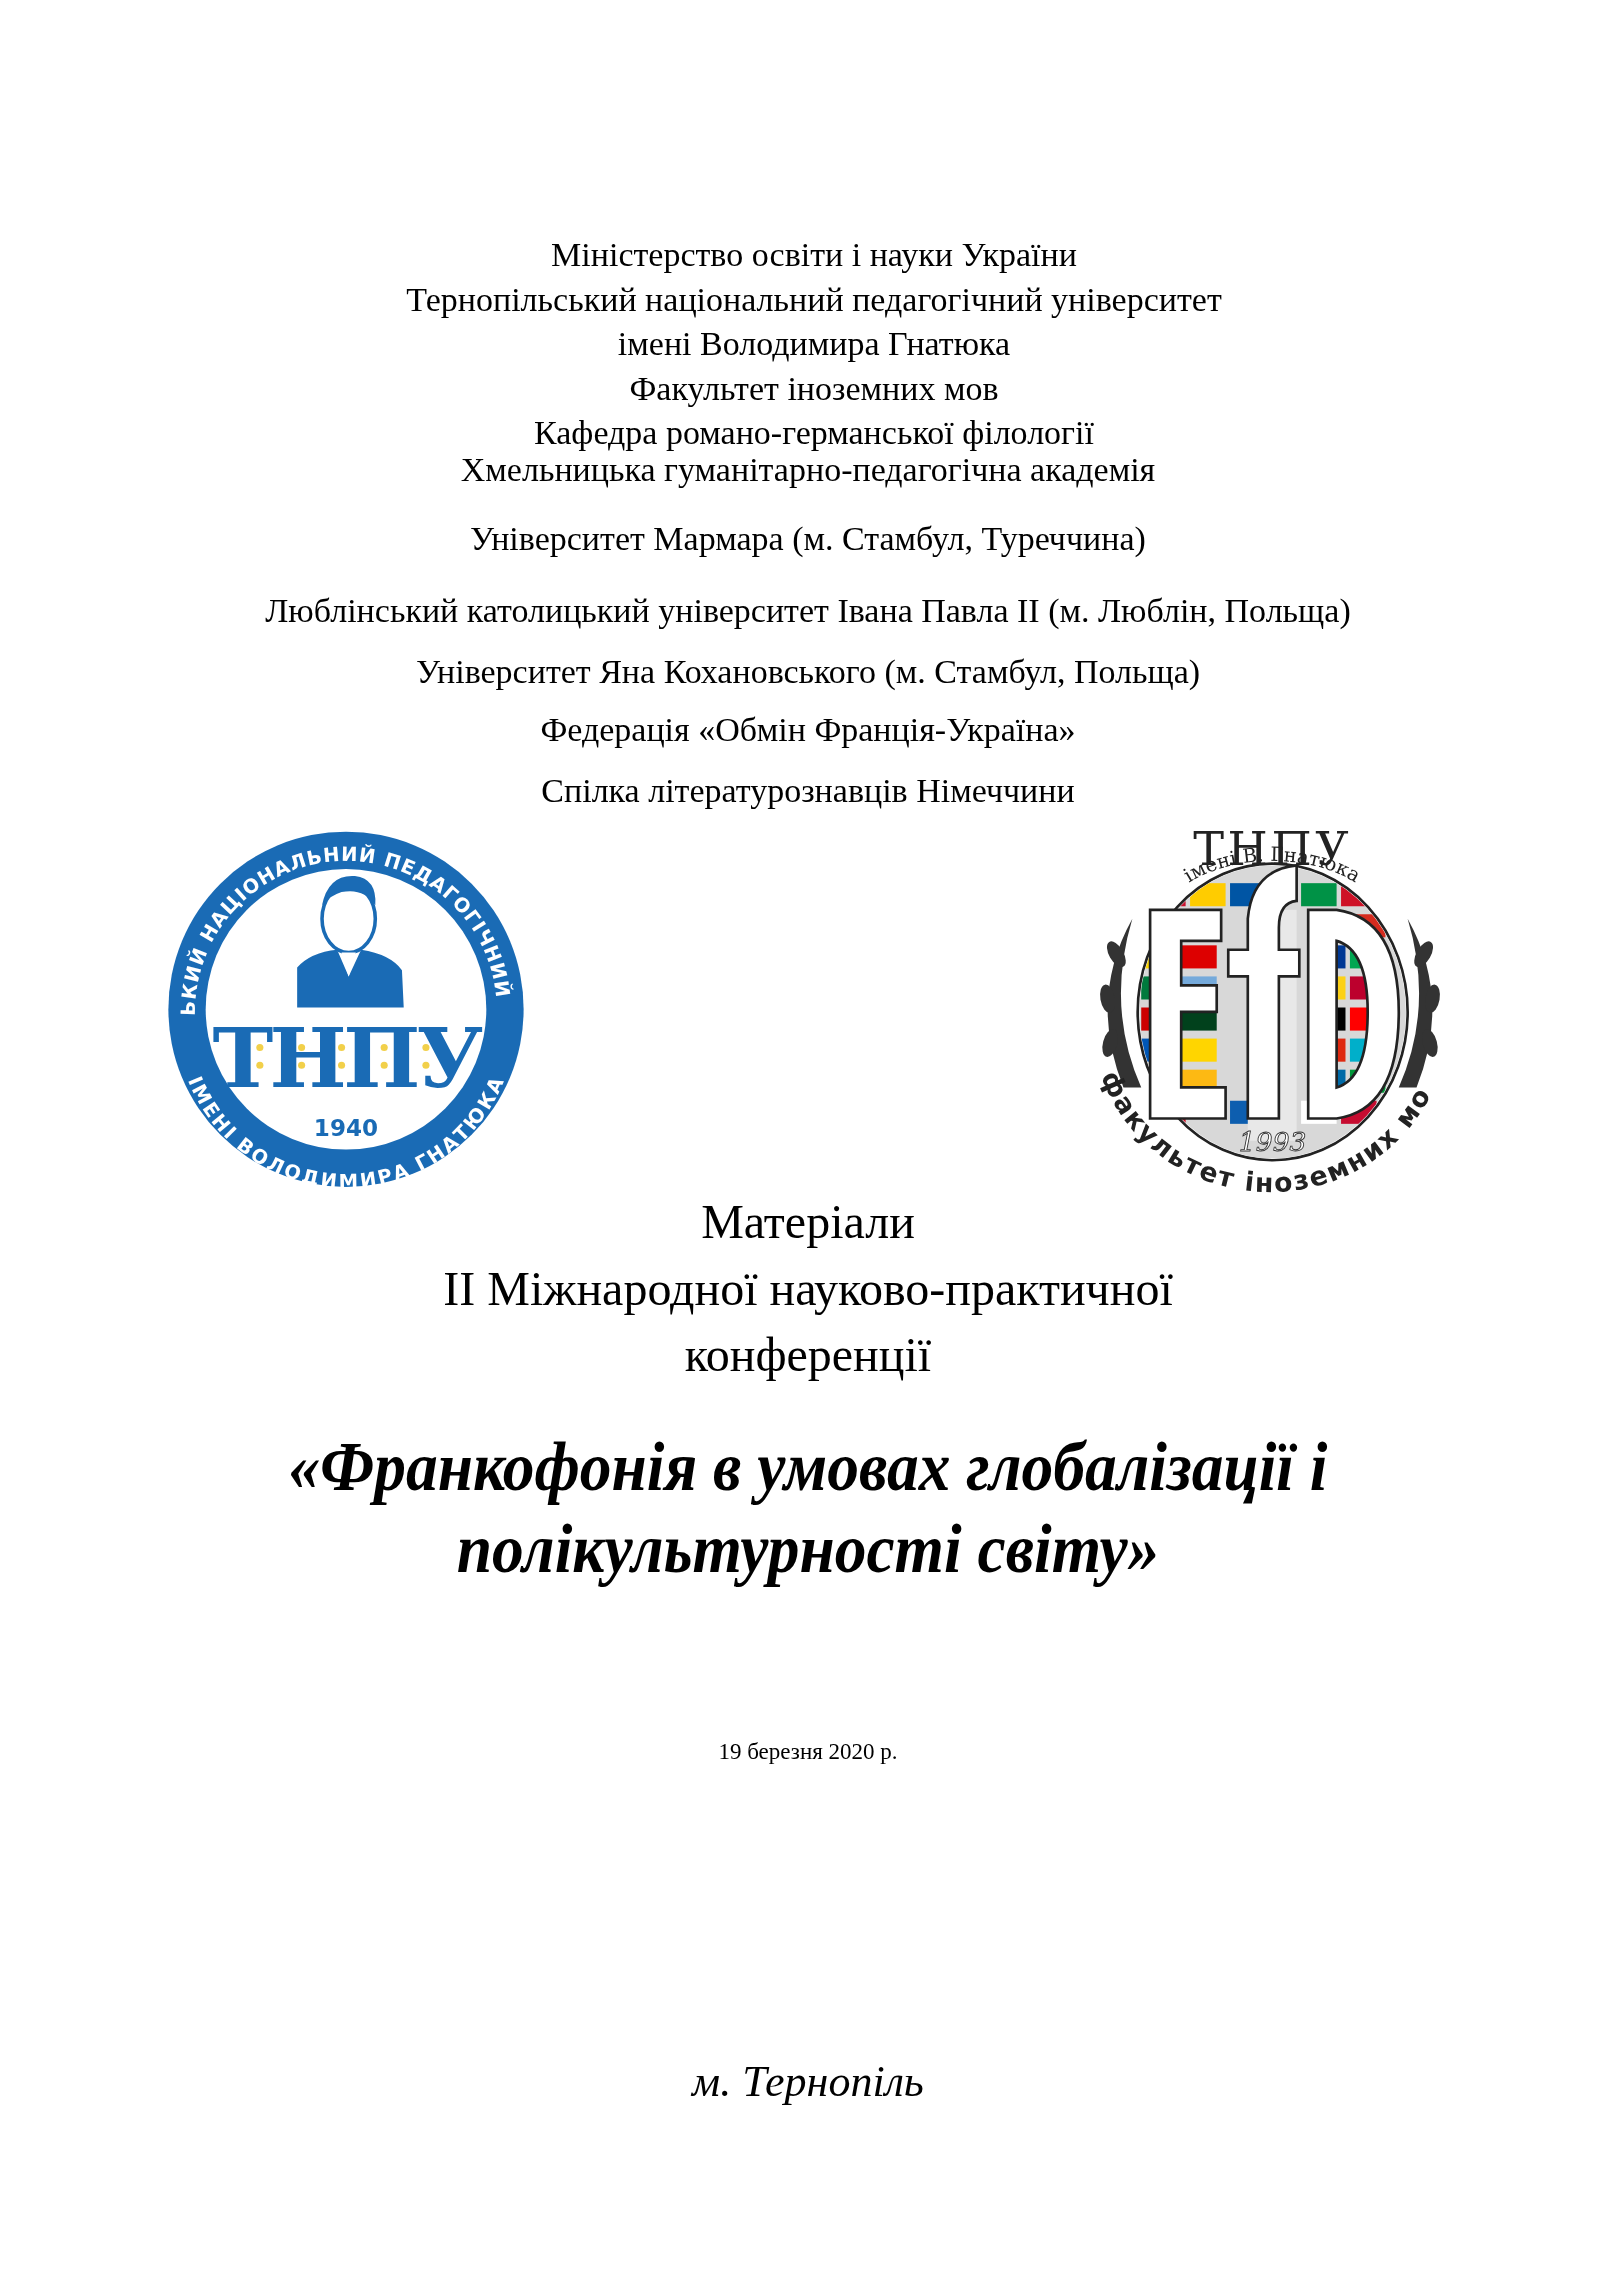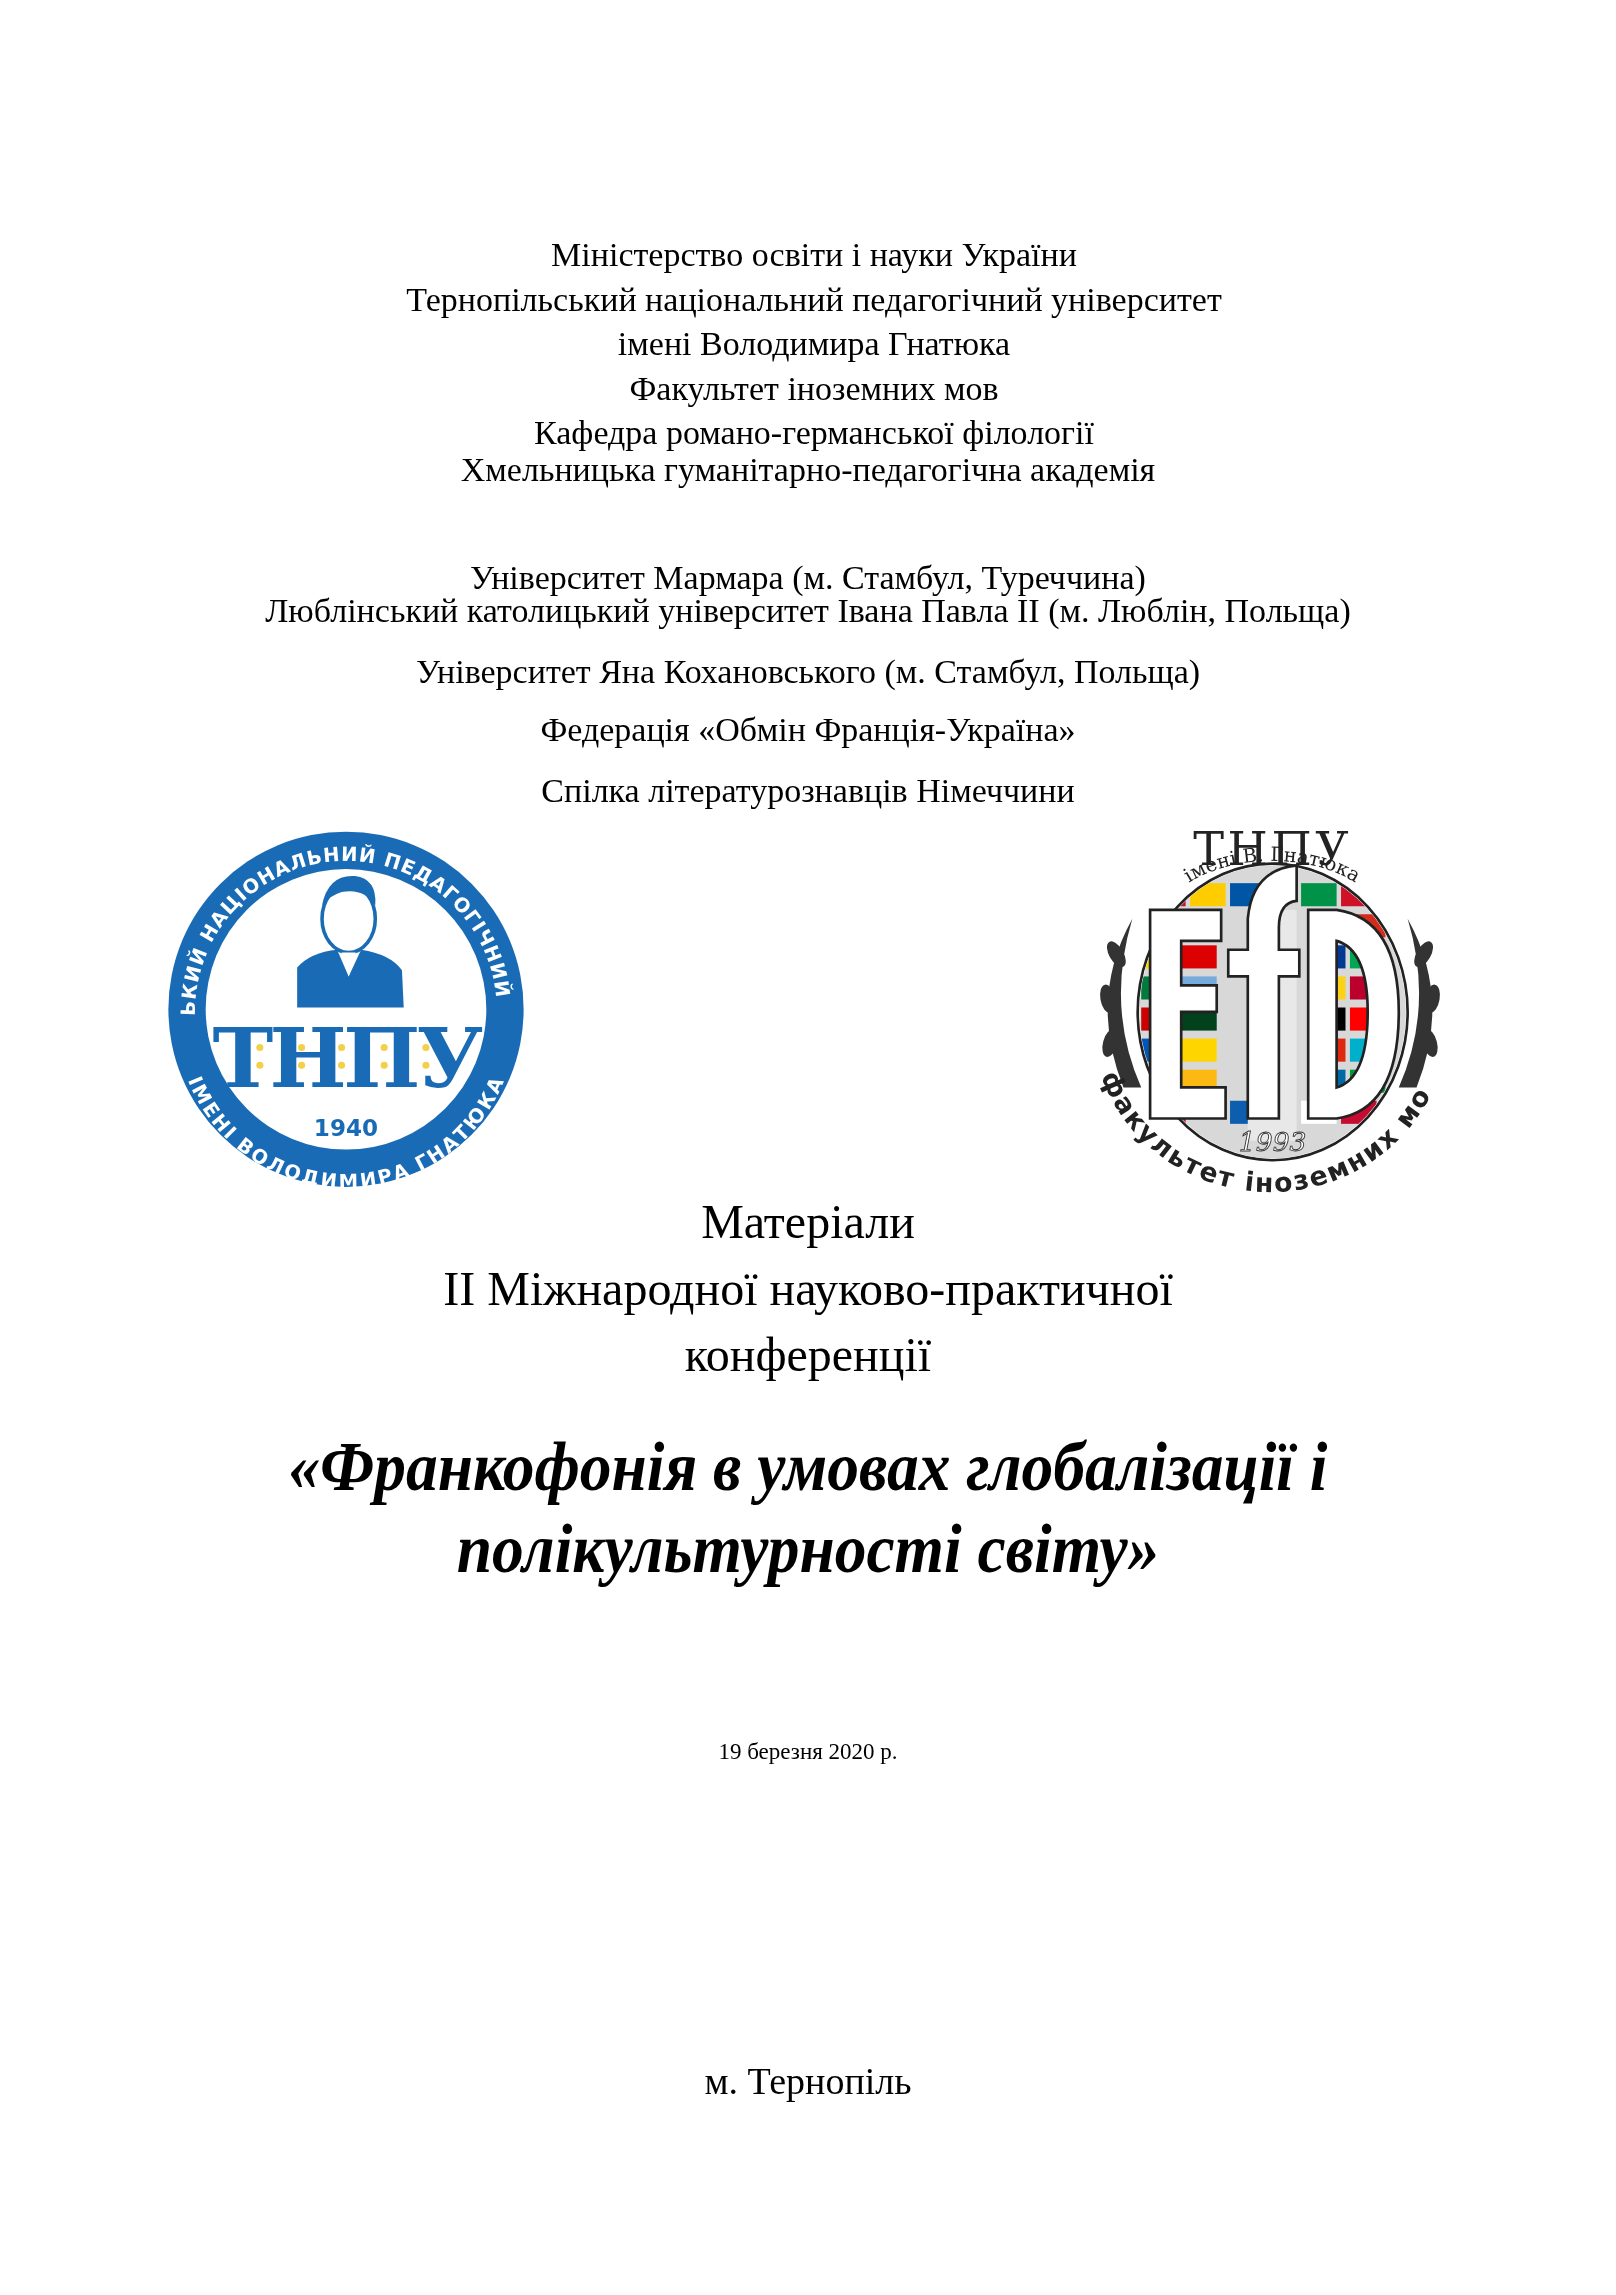--- a/index.html
+++ b/index.html
@@ -3,34 +3,34 @@
 <meta charset="utf-8">
 <style>
   html, body { margin: 0; padding: 0; background: #ffffff; }
   body { width: 1616px; height: 2295px; position: relative; overflow: hidden; font-family: "Liberation Serif", "DejaVu Serif", serif; color: #000; }
   .line { position: absolute; left: 0; width: 1616px; text-align: center; white-space: nowrap; }
   .hdr { font-size: 34px; line-height: 39px; margin-left: 6px; }
   .partner { font-size: 34px; line-height: 39px; }
   .mat { font-size: 48px; line-height: 55px; }
   .title { font-size: 69px; line-height: 78px; font-style: italic; font-weight: bold; transform: scaleX(0.92); transform-origin: center; }
   .date { font-size: 23px; line-height: 39px; }
-  .city { font-size: 38px; line-height: 39px; }
+  .city { font-size: 44px; line-height: 39px; font-style: italic; }
   .logo { position: absolute; }
 </style>
 </head>
 <body>
 
 <div class="line hdr" style="top:235px">Міністерство освіти і науки України</div>
 <div class="line hdr" style="top:280px">Тернопільський національний педагогічний університет</div>
 <div class="line hdr" style="top:324px">імені Володимира Гнатюка</div>
 <div class="line hdr" style="top:369px">Факультет іноземних мов</div>
 <div class="line hdr" style="top:413px">Кафедра романо-германської філології</div>
 
 <div class="line partner" style="top:450px">Хмельницька гуманітарно-педагогічна академія</div>
-<div class="line partner" style="top:558px">Університет Мармара (м. Стамбул, Туреччина)</div>
+<div class="line partner" style="top:519px">Університет Мармара (м. Стамбул, Туреччина)</div>
 <div class="line partner" style="top:591px">Люблінський католицький університет Івана Павла ІІ (м. Люблін, Польща)</div>
 <div class="line partner" style="top:652px">Університет Яна Кохановського (м. Стамбул, Польща)</div>
 <div class="line partner" style="top:710px">Федерація «Обмін Франція-Україна»</div>
 <div class="line partner" style="top:771px">Спілка літературознавців Німеччини</div>
 
 <div class="logo" style="left:155px; top:821px; width:382px; height:373px;">
   <svg width="382" height="373" viewBox="0 0 430 420">
     <defs>
       <path id="ringTop" d="M 45 215 A 170 170 0 0 1 385 215"></path>
       <path id="ringBot" d="M 40 222 A 175 175 0 0 0 390 222"></path>

